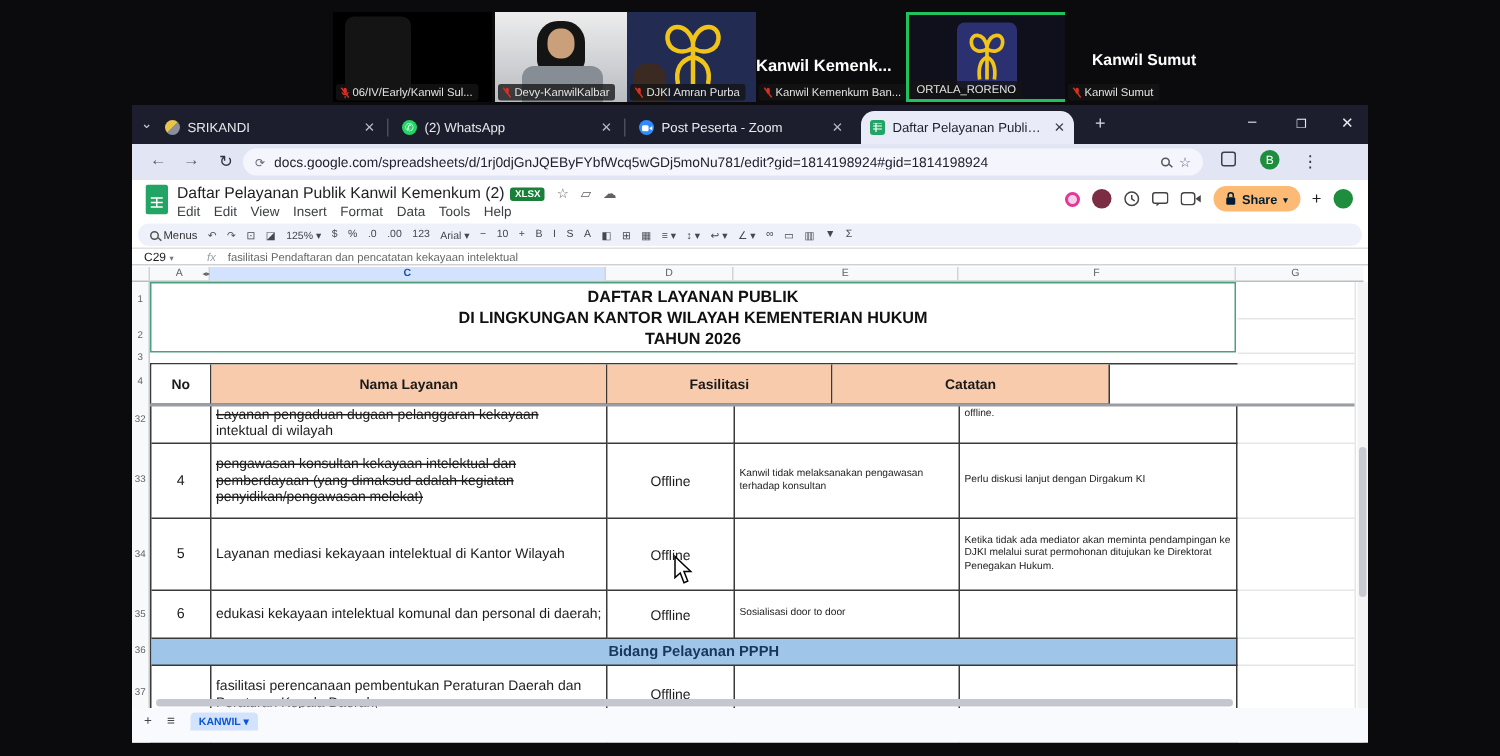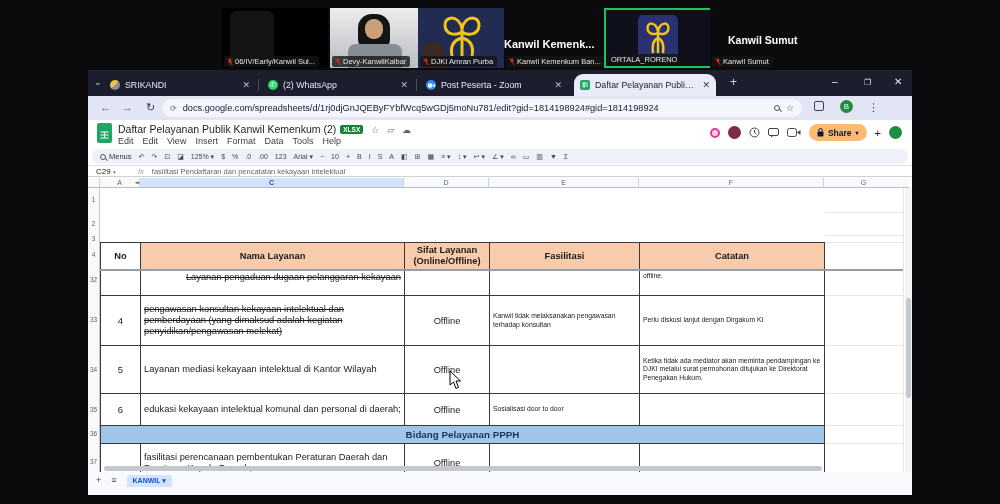--- a/index.html
+++ b/index.html
@@ -373,35 +373,40 @@
           <span class="rownum" style="top:63px;">4</span>
           <span class="rownum" style="top:88px;">32</span>
           <span class="rownum" style="top:128px;">33</span>
           <span class="rownum" style="top:178px;">34</span>
           <span class="rownum" style="top:218px;">35</span>
           <span class="rownum" style="top:242px;">36</span>
           <span class="rownum" style="top:270px;">37</span>
           <span class="rownum" style="top:298px;">38</span>
         </div>
 
+        <div id="titlebox">
+          <div class="titleline">DAFTAR LAYANAN PUBLIK</div>
+          <div class="titleline">DI LINGKUNGAN KANTOR WILAYAH KEMENTERIAN HUKUM</div>
+          <div class="titleline">TAHUN 2026</div>
+        </div>
 
         <div id="maintable">
 
           <div class="trow hdrrow" style="height:27px;">
             <div class="tcell c-no">No</div>
             <div class="tcell c-nama">Nama Layanan</div>
-            <div class="tcell c-sifat" style="padding:0 4px;">Sifat Layanan (Online/Offline)</div>
             <div class="tcell c-ket">Fasilitasi</div>
             <div class="tcell c-cat">Catatan</div>
           </div>
 
           <div class="trow" style="height:26px;">
             <div class="tcell c-no cell-no"></div>
-            <div class="tcell c-nama cell-nama" style="display:flex; flex-direction:row; justify-content:flex-end;">
+            <div class="tcell c-nama cell-nama" style="display:flex; flex-direction:column; justify-content:flex-end;">
               <div class="struck">Layanan pengaduan dugaan pelanggaran kekayaan</div>
+              <div>intektual di wilayah</div>
             </div>
             <div class="tcell c-sifat cell-sifat"></div>
             <div class="tcell c-ket cell-small"></div>
             <div class="tcell c-cat cell-small" style="align-items:flex-start;">offline.</div>
           </div>
 
           <div class="trow" style="height:50px;">
             <div class="tcell c-no cell-no">4</div>
             <div class="tcell c-nama cell-nama struck" style="display:flex; align-items:center;">pengawasan konsultan kekayaan intelektual dan pemberdayaan (yang dimaksud adalah kegiatan penyidikan/pengawasan melekat)</div>
             <div class="tcell c-sifat cell-sifat">Offline</div>

